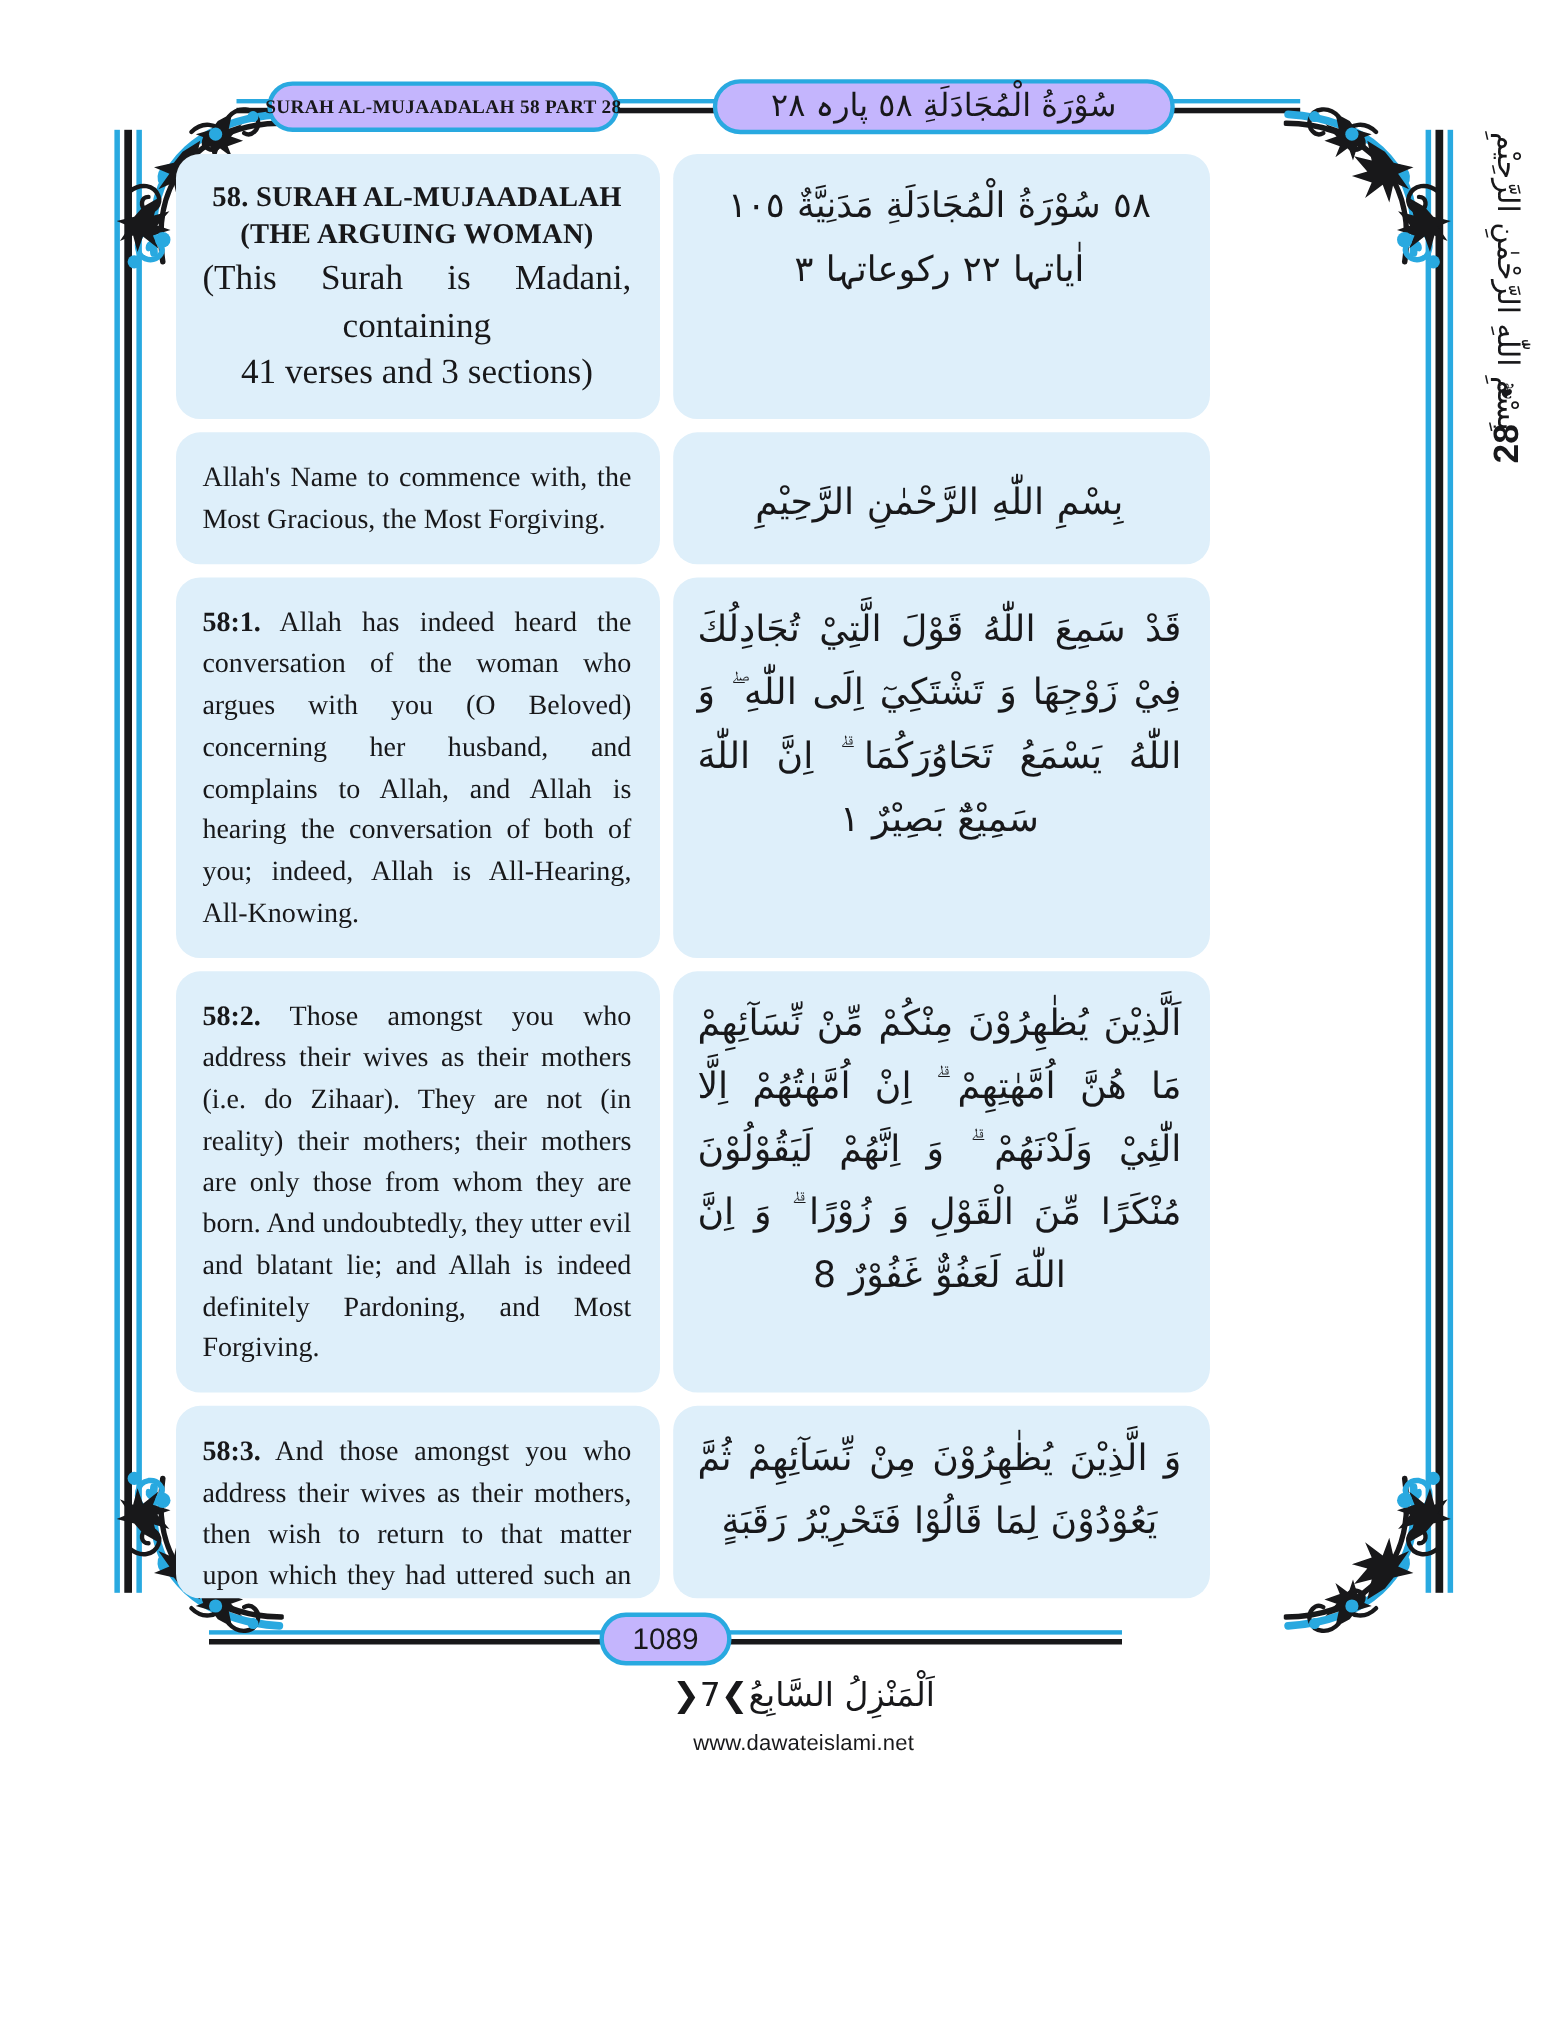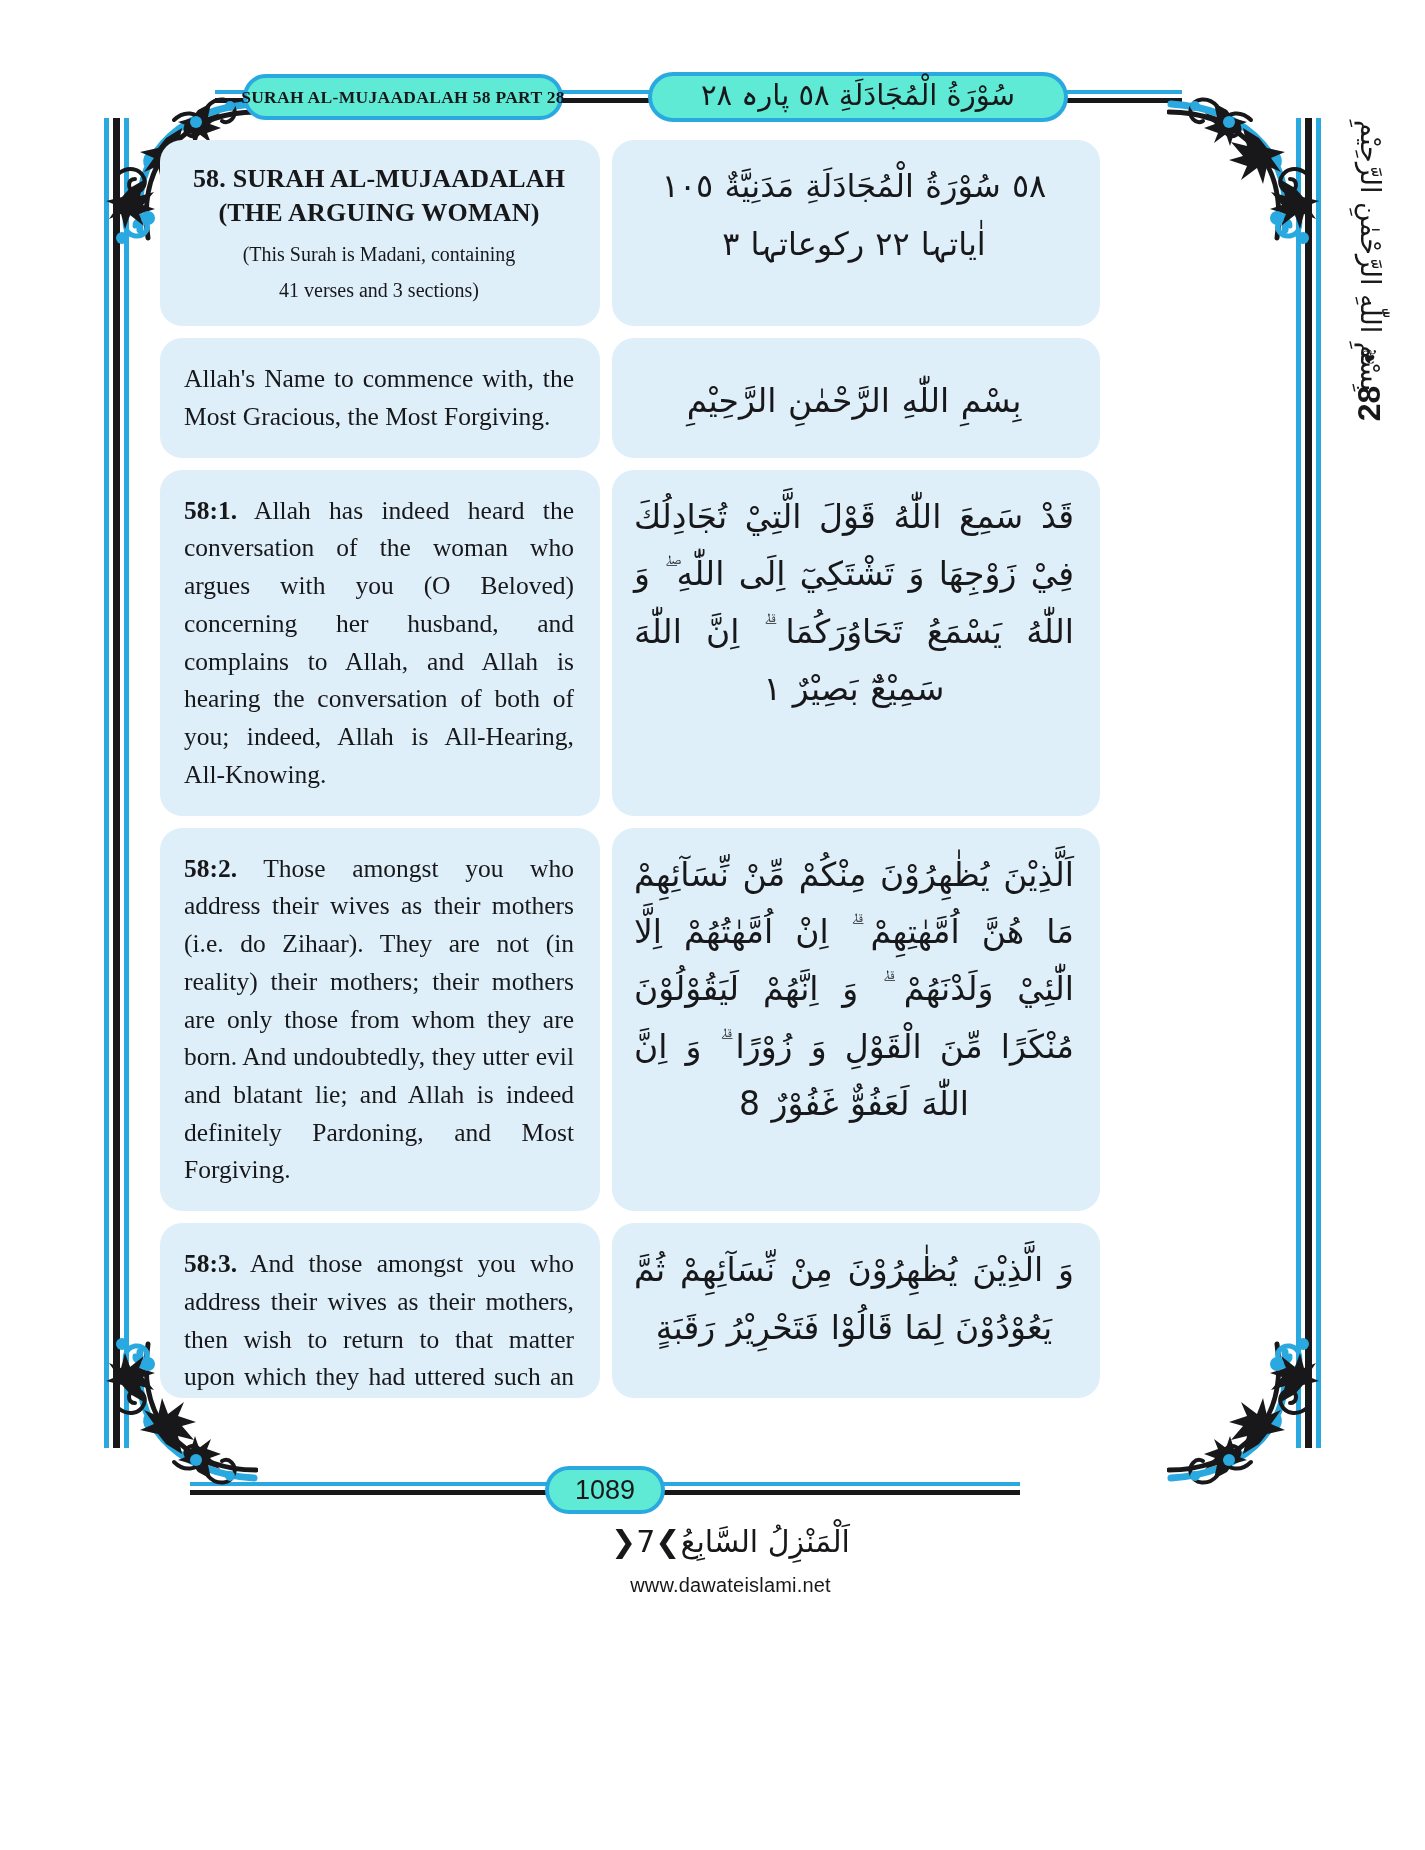--- a/index.html
+++ b/index.html
@@ -33,21 +33,21 @@
   .corner{position:absolute;width:180px;height:190px;}
   .corner svg{width:100%;height:100%;display:block;}
   .c-tl{left:78px;top:62px;}
   .c-tr{left:1167px;top:62px;transform:scaleX(-1);}
   .c-bl{left:78px;top:1330px;transform:scaleY(-1);}
   .c-br{left:1167px;top:1330px;transform:scale(-1,-1);}
 
   
   .pill{
     position:absolute;
-    background:#5eead4;
+    background:#c4b5fd;
     border:4px solid #29a9e0;
     border-radius:40px;
     display:flex;align-items:center;justify-content:center;
     box-sizing:border-box;
   }
   #pill-en{left:243px;top:74px;width:320px;height:46px;}
   #pill-en .t{
     font-size:17.5px;font-weight:bold;letter-spacing:.3px;
     color:#18181a;white-space:nowrap;
     font-family:"Liberation Serif","DejaVu Serif",serif;
@@ -76,21 +76,21 @@
   .cell.ar{width:488px;padding:18px 26px 14px 22px;}
 
   .en-body{
     font-size:25.5px;line-height:1.48;color:#18181a;
     text-align:justify;text-align-last:left;
     hyphens:none;
   }
   .en-body .vn{font-weight:bold;}
   .en-center{text-align-last:center;}
   .title-main{font-size:26px;font-weight:bold;line-height:1.32;letter-spacing:.2px;}
-  .title-sub{font-size:20px;line-height:1.34;margin-top:10px;}
+  .title-sub{font-size:32px;line-height:1.34;margin-top:0;}
 
   .ar-body{
     direction:rtl;text-align:center;
     color:#18181a;
     font-family:"DejaVu Sans","Liberation Sans",sans-serif;
     font-size:33px;line-height:1.74;
     word-spacing:1px;
   }
   .ar-title{font-size:32px;line-height:1.8;}
   .ar-justify{text-align:justify;text-align-last:center;}

